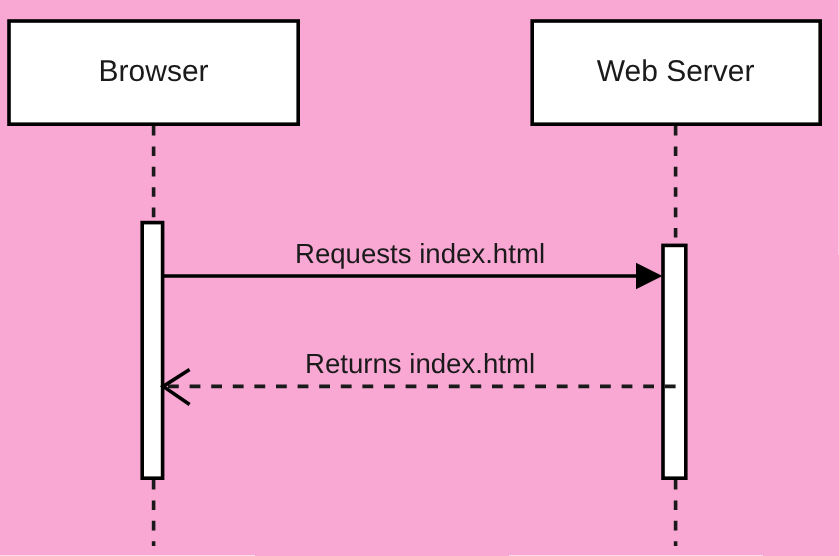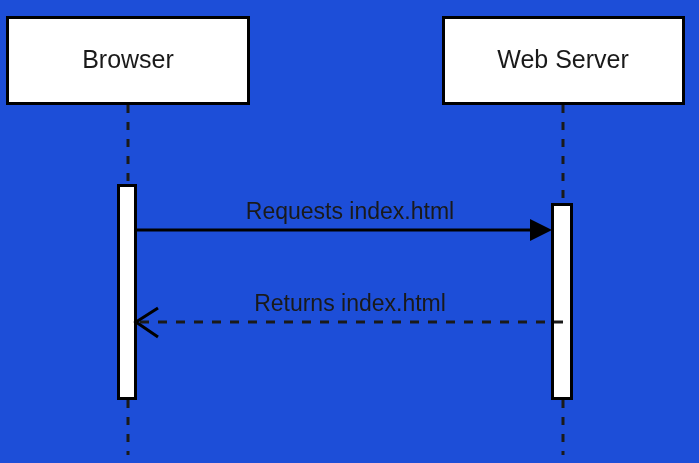--- a/index.html
+++ b/index.html
@@ -7,21 +7,21 @@
     padding: 0;
     background: #ffffff;
   }
   body {
     font-family: "Liberation Sans", sans-serif;
   }
   #canvas {
     position: relative;
     width: 699px;
     height: 463px;
-    background: #1d4ed8;
+    background: #f9a8d4;
     overflow: hidden;
   }
   #diagram-svg {
     position: absolute;
     top: 0;
     left: 0;
     width: 699px;
     height: 463px;
     display: block;
   }

